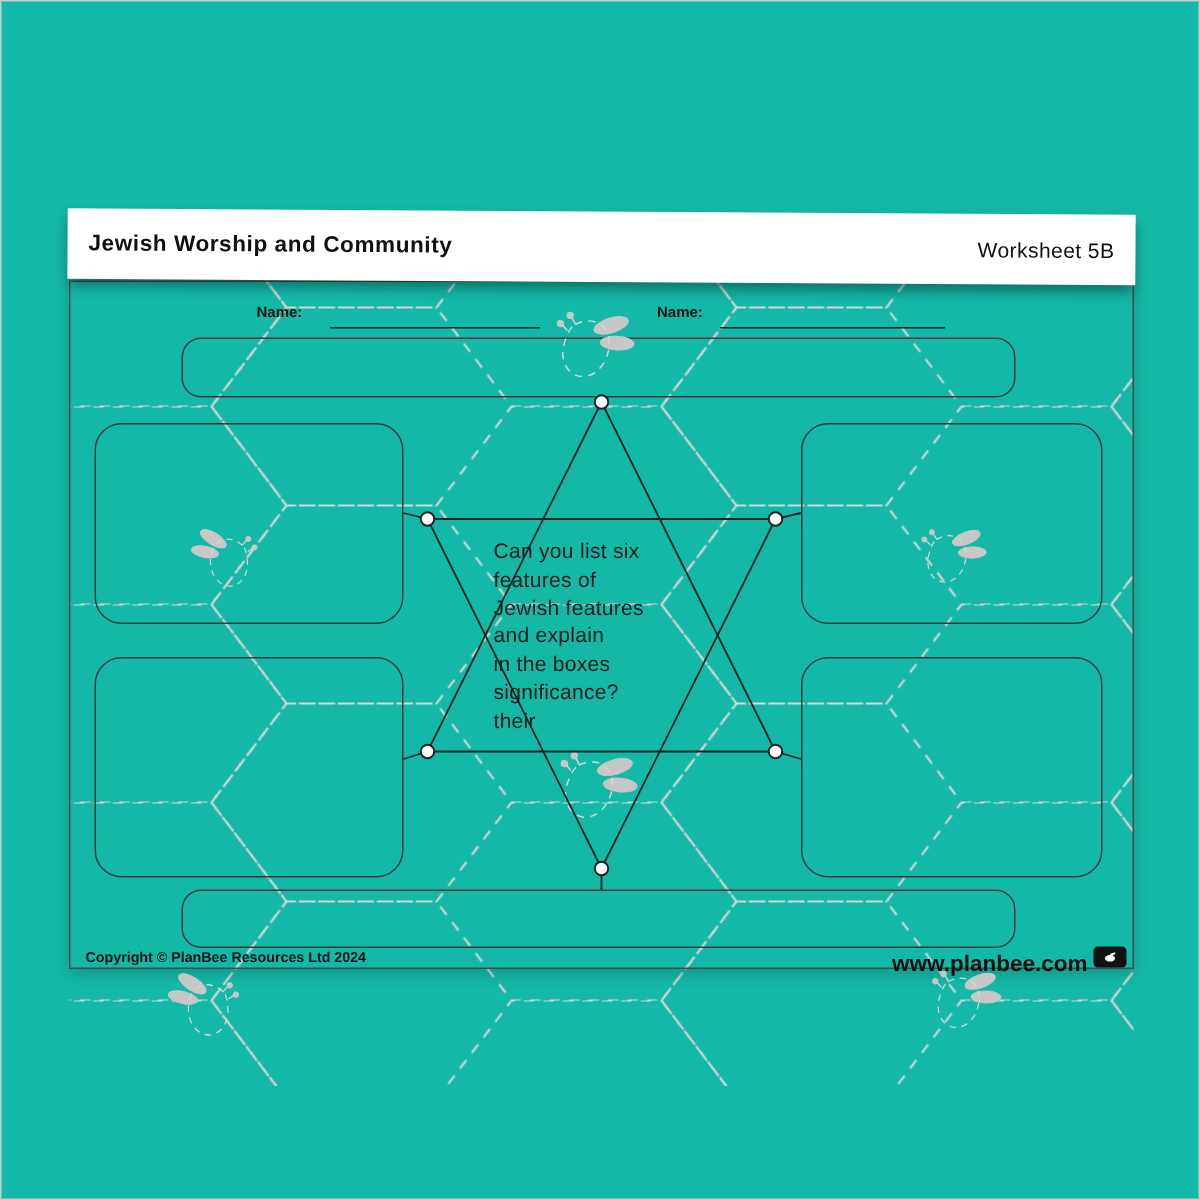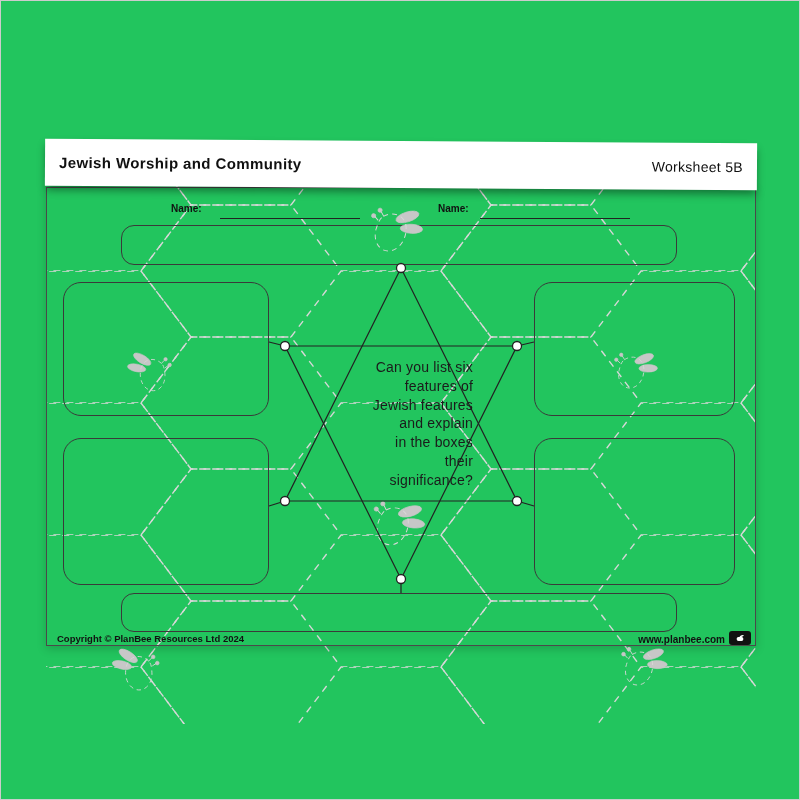--- a/index.html
+++ b/index.html
@@ -1,17 +1,17 @@
 <!DOCTYPE html>
 <html style="--color-hexagon_pattern: #d7d7d7; --color-bee_gray: #c7c7c7; --color-ink: #222222; --color-box_border: #3a3a3a; --color-badge_black: #111111;"><head>
 <meta charset="utf-8">
 <style>
   *{margin:0;padding:0;box-sizing:border-box}
   html,body{width:800px;height:800px;background:#fff;font-family:"Liberation Sans",sans-serif}
-  #canvas{position:relative;width:800px;height:800px;background:#22c55e;border:1px solid #ccc;overflow:hidden}
+  #canvas{position:relative;width:800px;height:800px;background:#14b8a6;border:1px solid #ccc;overflow:hidden}
 
   .hex-bg{position:absolute;left:45px;top:148px;width:710px;height:575px}
   .hex-bg path{stroke:var(--color-hexagon_pattern,#d7d7d7);fill:none;stroke-width:1.4;stroke-dasharray:7 6}
 
   .page-border{position:absolute;left:45px;top:186px;width:710px;height:459px;border:1px solid #4a4a4a;
     box-shadow:0 3px 9px rgba(0,0,0,.18);background:transparent}
 
   .header-strip{position:absolute;left:44px;top:140px;width:712px;height:47px;background:#fff;
     box-shadow:0 5px 9px -1px rgba(0,0,0,.42);transform:rotate(.35deg);
     display:flex;align-items:center;justify-content:space-between;padding:0 14px;z-index:5}
@@ -32,25 +32,25 @@
   #box-ll{left:62px;top:437px;width:206px;height:147px}
   #box-lr{left:533px;top:437px;width:201px;height:147px}
   #box-bottom{left:120px;top:592px;width:556px;height:39px;border-radius:13px}
 
   .bee{position:absolute;z-index:3;fill:var(--color-bee_gray,#c7c7c7);stroke:var(--color-bee_gray,#c7c7c7)}
 
   .star-overlay{position:absolute;left:0;top:0;width:800px;height:800px;z-index:4;pointer-events:none}
   .star-overlay .ln{stroke:var(--color-ink,#222);stroke-width:1.2;fill:none}
   .star-overlay .node{fill:#fff;stroke:var(--color-ink,#222);stroke-width:1.3}
 
-  .prompt{position:absolute;left:328px;top:357px;width:144px;text-align:right;z-index:5;
+  .prompt{position:absolute;left:328px;top:357px;width:144px;text-align:left;z-index:5;
     font-size:14px;line-height:1.34;color:#1b1b1b;letter-spacing:.2px}
 
   .footer-copy{position:absolute;left:56px;top:632px;font-size:9.5px;font-weight:bold;color:#111;z-index:6}
-  .footer-site{position:absolute;right:74px;top:633px;font-size:10px;font-weight:bold;color:#111;z-index:6}
+  .footer-site{position:absolute;right:74px;top:633px;font-size:15px;font-weight:bold;color:#111;z-index:6}
   .badge{position:absolute;right:48px;top:630px;width:22px;height:14px;background:var(--color-badge_black,#111);
     border-radius:3px;z-index:6;display:flex;align-items:center;justify-content:center}
   .badge svg{width:14px;height:9px}
 </style>
 </head>
 <body>
 
 <div id="canvas">
 
   <svg class="hex-bg" aria-hidden="true">
@@ -125,22 +125,22 @@
     <circle class="node" cx="516" cy="500" r="4.5"></circle>
     <circle class="node" cx="400" cy="578" r="4.5"></circle>
   </svg>
 
   <div class="prompt">
     <div>Can you list six</div>
     <div>features of</div>
     <div>Jewish features</div>
     <div>and explain</div>
     <div>in the boxes</div>
+    <div>significance?</div>
     <div>their</div>
-    <div>significance?</div>
   </div>
 
   <span class="footer-copy">Copyright © PlanBee Resources Ltd 2024</span>
   <span class="footer-site">www.planbee.com</span>
   <div class="badge">
     <svg viewBox="0 0 100 70">
       <ellipse cx="50" cy="38" rx="26" ry="17" fill="#fff"></ellipse>
       <ellipse cx="64" cy="16" rx="16" ry="6" fill="#fff" transform="rotate(-20 64 16)"></ellipse>
     </svg>
   </div>

